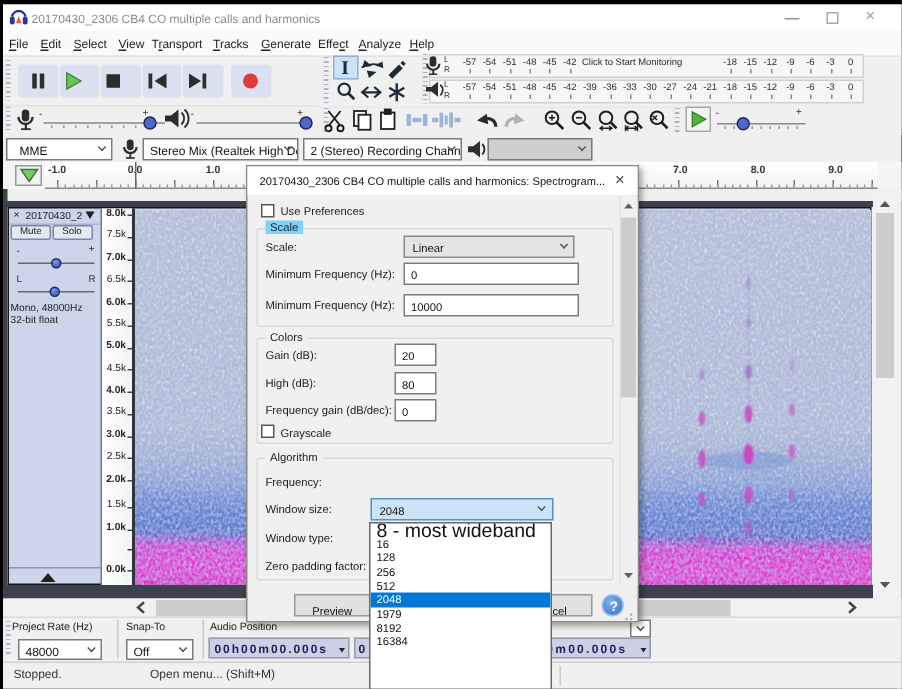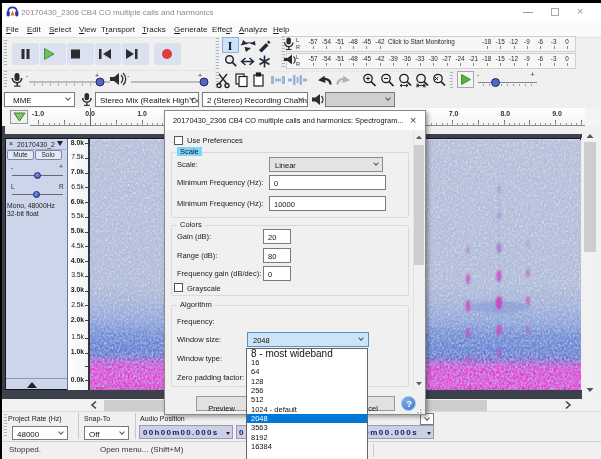--- a/index.html
+++ b/index.html
@@ -620,21 +620,21 @@
   <div class="ab" style="left:104px;top:84.5px;width:116.5px;height:15.5px;background:#fff;border:1px solid #7a7a7a">
     <span style="position:absolute;left:4px;top:3px;font-size:7.5px;color:#111">10000</span>
   </div>
 
   <div class="ab" style="left:6px;top:114px;width:238px;height:71px;border:1px solid #dadada;border-radius:2px"></div>
   <div class="d8" style="left:12px;top:109px;background:#f0f0f0;padding:0 3px">Colors</div>
   <div class="d8" style="left:12px;top:120.5px">Gain (dB):</div>
   <div class="ab" style="left:98px;top:117.5px;width:28px;height:15.5px;background:#fff;border:1px solid #7a7a7a">
     <span style="position:absolute;left:4px;top:3px;font-size:7.5px;color:#111">20</span>
   </div>
-  <div class="d8" style="left:12px;top:139.5px">Range (dB):</div>
+  <div class="d8" style="left:12px;top:139.5px">High (dB):</div>
   <div class="ab" style="left:98px;top:136.5px;width:28px;height:15.5px;background:#fff;border:1px solid #7a7a7a">
     <span style="position:absolute;left:4px;top:3px;font-size:7.5px;color:#111">80</span>
   </div>
   <div class="d8" style="left:12px;top:157.5px">Frequency gain (dB/dec):</div>
   <div class="ab" style="left:98px;top:154.5px;width:28px;height:15.5px;background:#fff;border:1px solid #7a7a7a">
     <span style="position:absolute;left:4px;top:3px;font-size:7.5px;color:#111">0</span>
   </div>
   <div class="ab" style="left:8.5px;top:172px;width:9px;height:9px;background:#fff;border:1px solid #555"></div>
   <div class="d8" style="left:22px;top:172.5px">Grayscale</div>
 
@@ -657,25 +657,23 @@
   <svg class="ab" style="left:250px;top:297px" width="8" height="8">
         <g fill="#aaa">
           <rect x="5" y="1" width="1.5" height="1.5"></rect>
           <rect x="5" y="4" width="1.5" height="1.5"></rect>
           <rect x="2" y="4" width="1.5" height="1.5"></rect>
         </g>
       </svg>
 </div>
 
 <div class="ab" style="left:246px;top:347.5px;width:121.5px;height:112px;background:#fff;border:1px solid #666;overflow:hidden">
-  <div style="position:relative;width:100%;height:9.35px;line-height:9.4px;font-size:10px;color:#111;padding-left:4px">8 - most wideband</div>
+  <div style="position:relative;width:100%;height:9.35px;line-height:9.4px;font-size:13px;color:#111;padding-left:4px">8 - most wideband</div>
   <div style="position:relative;width:100%;height:9.35px;line-height:9.4px;font-size:7.5px;color:#111;padding-left:4px">16</div>
-  <div style="position:relative;width:100%;height:9.35px;line-height:9.4px;font-size:7.5px;color:#111;padding-left:4px">64</div>
   <div style="position:relative;width:100%;height:9.35px;line-height:9.4px;font-size:7.5px;color:#111;padding-left:4px">128</div>
   <div style="position:relative;width:100%;height:9.35px;line-height:9.4px;font-size:7.5px;color:#111;padding-left:4px">256</div>
   <div style="position:relative;width:100%;height:9.35px;line-height:9.4px;font-size:7.5px;color:#111;padding-left:4px">512</div>
-  <div style="position:relative;width:100%;height:9.35px;line-height:9.4px;font-size:7.5px;color:#111;padding-left:4px">1024 - default</div>
   <div style="position:relative;width:100%;height:9.35px;line-height:9.4px;font-size:7.5px;color:#fff;padding-left:4px;background:#0078d7">2048</div>
-  <div style="position:relative;width:100%;height:9.35px;line-height:9.4px;font-size:7.5px;color:#111;padding-left:4px">3563</div>
+  <div style="position:relative;width:100%;height:9.35px;line-height:9.4px;font-size:7.5px;color:#111;padding-left:4px">1979</div>
   <div style="position:relative;width:100%;height:9.35px;line-height:9.4px;font-size:7.5px;color:#111;padding-left:4px">8192</div>
   <div style="position:relative;width:100%;height:9.35px;line-height:9.4px;font-size:7.5px;color:#111;padding-left:4px">16384</div>
 </div>
 </div>
 
 </body></html>

